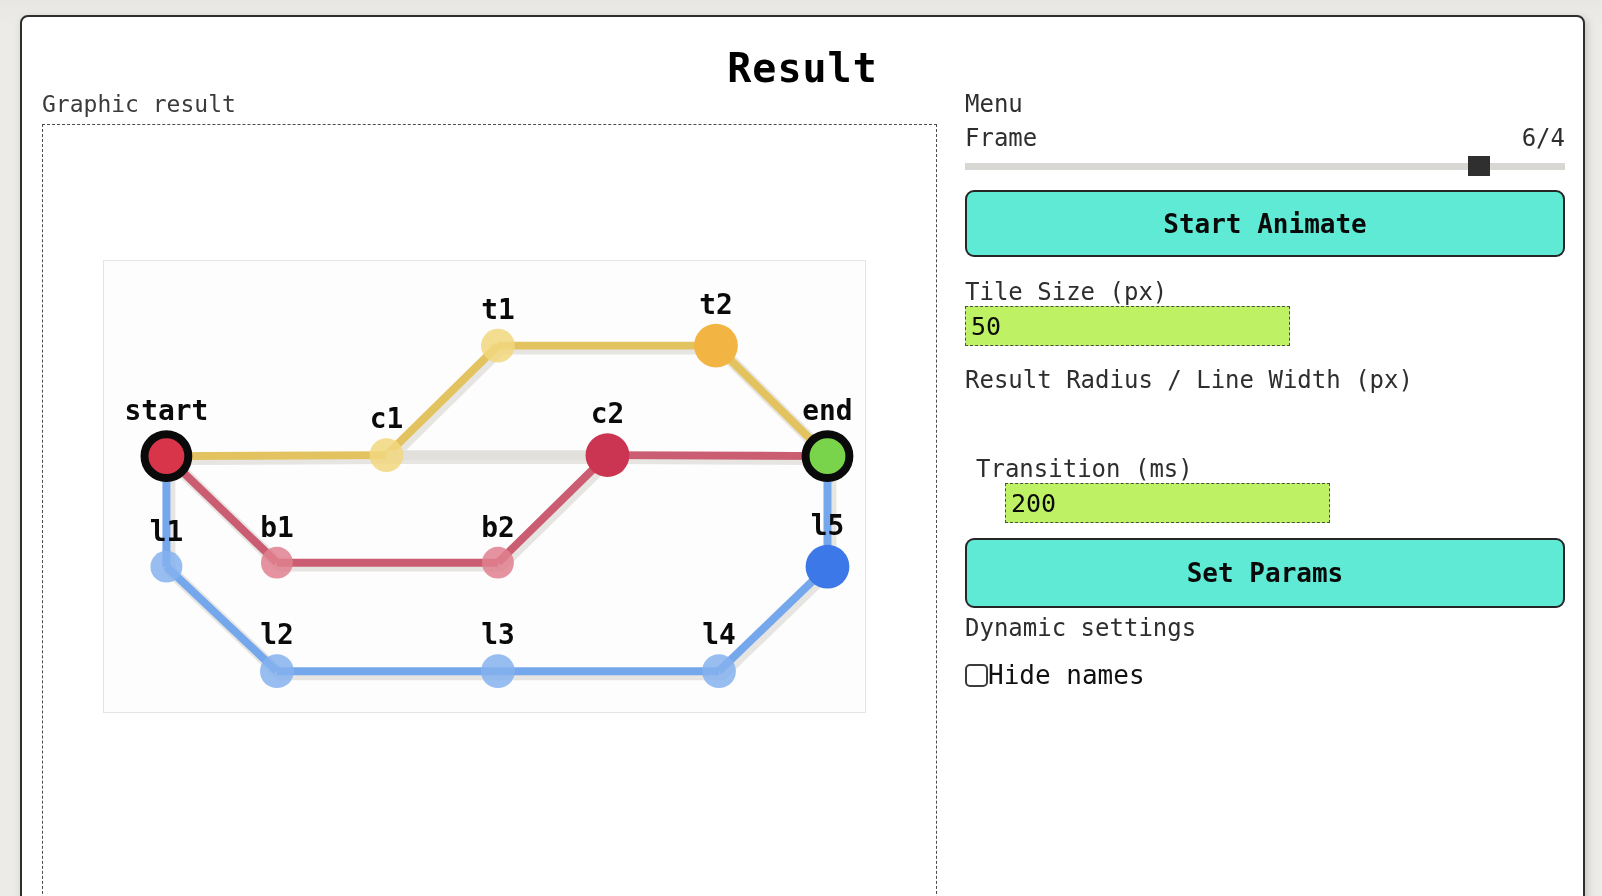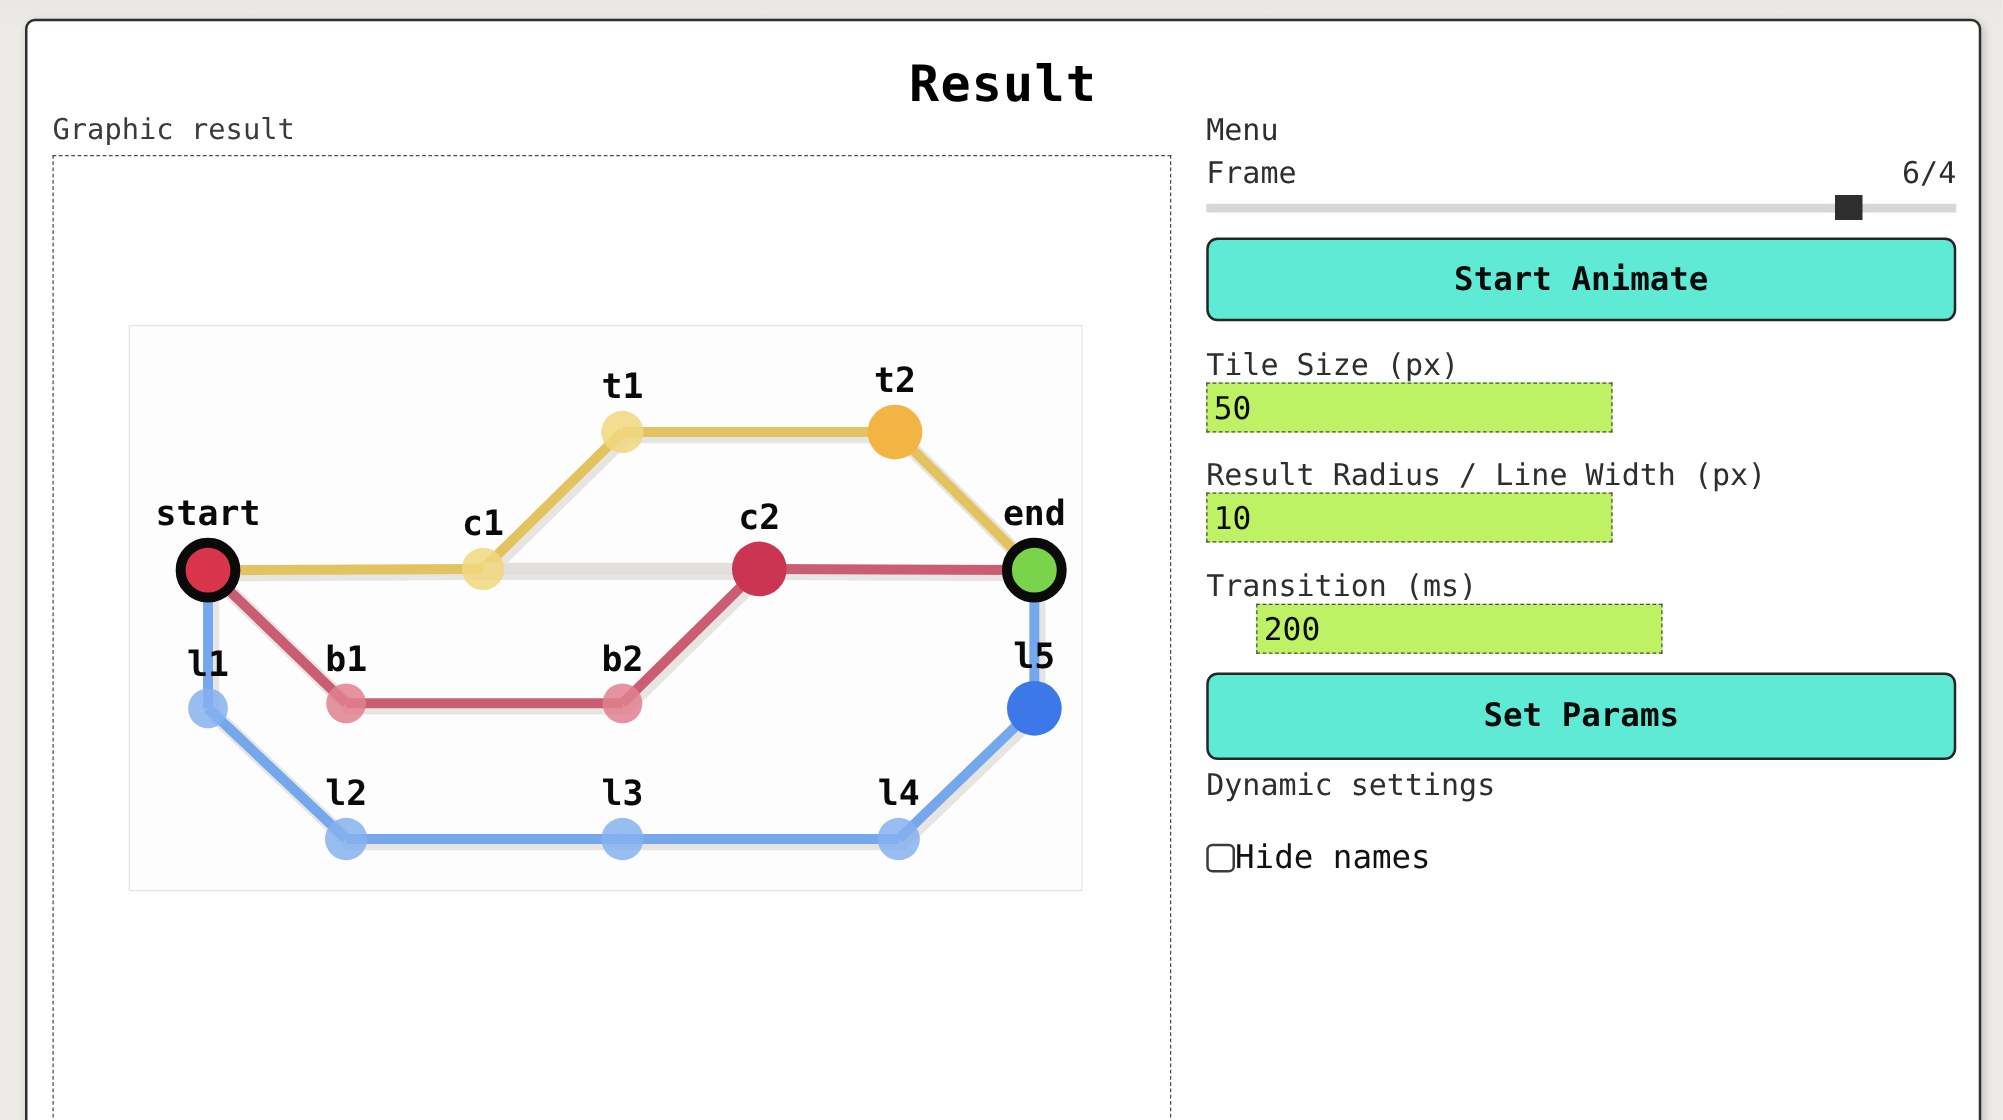--- a/index.html
+++ b/index.html
@@ -62,32 +62,32 @@
     background:#5eead4; border:2.5px solid #262626; border-radius:9px;
     font-family:"DejaVu Sans Mono","Liberation Mono",monospace;
     font-size:26px; font-weight:bold; color:#0a0a0a; cursor:pointer;
   }
   .btn-start { top:100px; height:67px; }
   .btn-set   { top:448px; height:70px; }
   .field-label-1 { position:absolute; left:0; top:188px; }
   .field-input-1 { position:absolute; left:0; top:216px; }
   .field-label-2 { position:absolute; left:0; top:276px; }
   .field-input-2 { position:absolute; left:0; top:304px; }
-  .field-label-3 { position:absolute; left:0; top:365px; }
+  .field-label-3 { position:absolute; left:11px; top:365px; }
   .field-input-3 { position:absolute; left:0; top:393px;padding-left:40px; }
   .text-input {
     width:100%; height:40px; background:#bef264;
     border:1.5px dashed #4c4c4c;
     font-family:"DejaVu Sans Mono","Liberation Mono",monospace;
     font-size:25px; color:#0a0a0a; padding:0 0 0 5px; outline:none;
   }
   .dynamic-label { position:absolute; left:0; top:524px; }
   .checkbox-row {
     position:absolute; left:0; top:570px; display:flex; align-items:center;
-    font-size:26px; color:#111;margin-top:11px;
+    font-size:26px; color:#111;
   }
   .checkbox {
     appearance:none; -webkit-appearance:none;
     width:23px; height:23px; border:2px solid #3c3c3c; border-radius:5px;
     background:#fff; margin:0; cursor:pointer; flex:0 0 auto;
   }
 </style>
 </head>
 <body>
 
@@ -177,23 +177,20 @@
     </div>
 
     <button class="btn btn-start">Start Animate</button>
 
     <div class="field-label field-label-1">Tile Size (px)</div>
     <div class="field-input-1">
       <input class="text-input" type="text" value="50" style="">
     </div>
 
     <div class="field-label field-label-2">Result Radius / Line Width (px)</div>
-    <div class="field-input-2">
-      <input class="text-input" type="text" value="10" style="">
-    </div>
 
     <div class="field-label field-label-3">Transition (ms)</div>
     <div class="field-input-3">
       <input class="text-input" type="text" value="200" style="">
     </div>
 
     <button class="btn btn-set">Set Params</button>
 
     <div class="dynamic-label">Dynamic settings</div>
 

